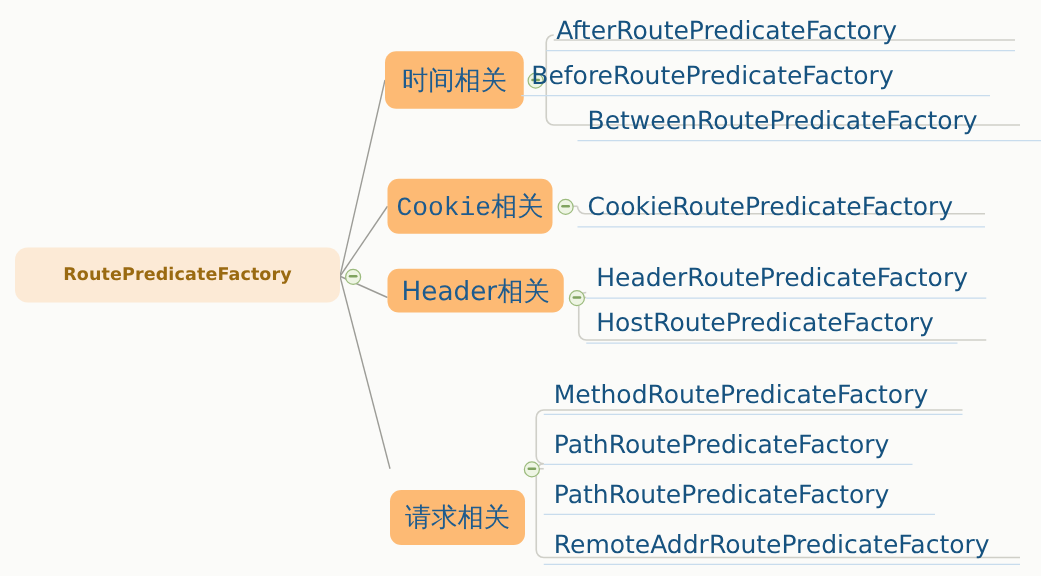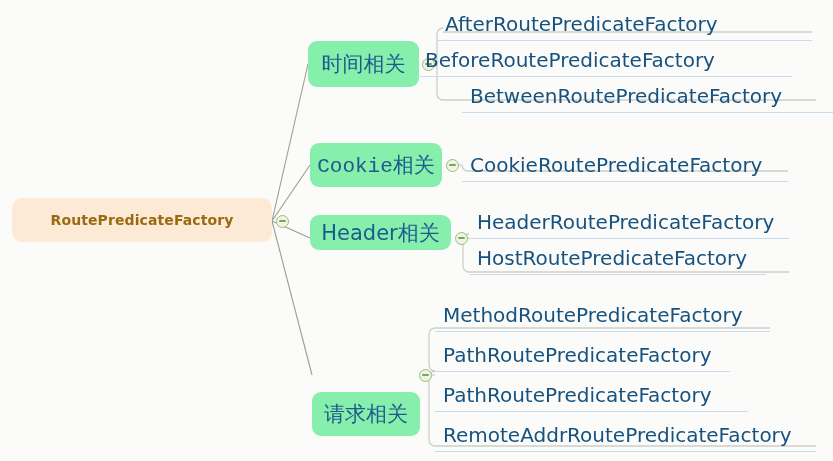--- a/index.html
+++ b/index.html
@@ -40,21 +40,21 @@
     background: #fcead6;
     border-radius: 10px;
     color: #9a6a11;
     font-size: 14px;
     font-weight: 600;
     letter-spacing: .1px;
     padding: 0 14px;
   }
   
   .branch-node {
-    background: #86efac;
+    background: #fdba74;
     border-radius: 9px;
     color: #1d5b8e;
     font-size: 21px;
     font-weight: 500;
     padding: 0 12px;
   }
   
   .leaf-node {
     color: #16527f;
     font-size: 20px;

